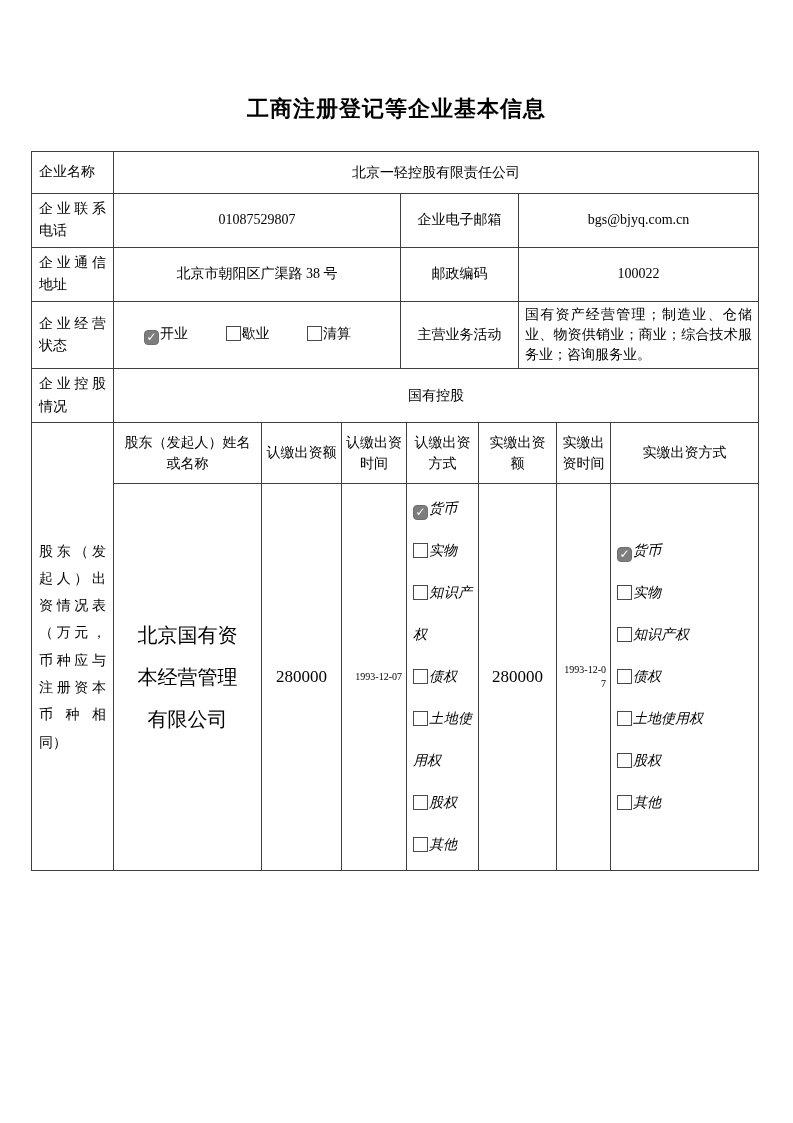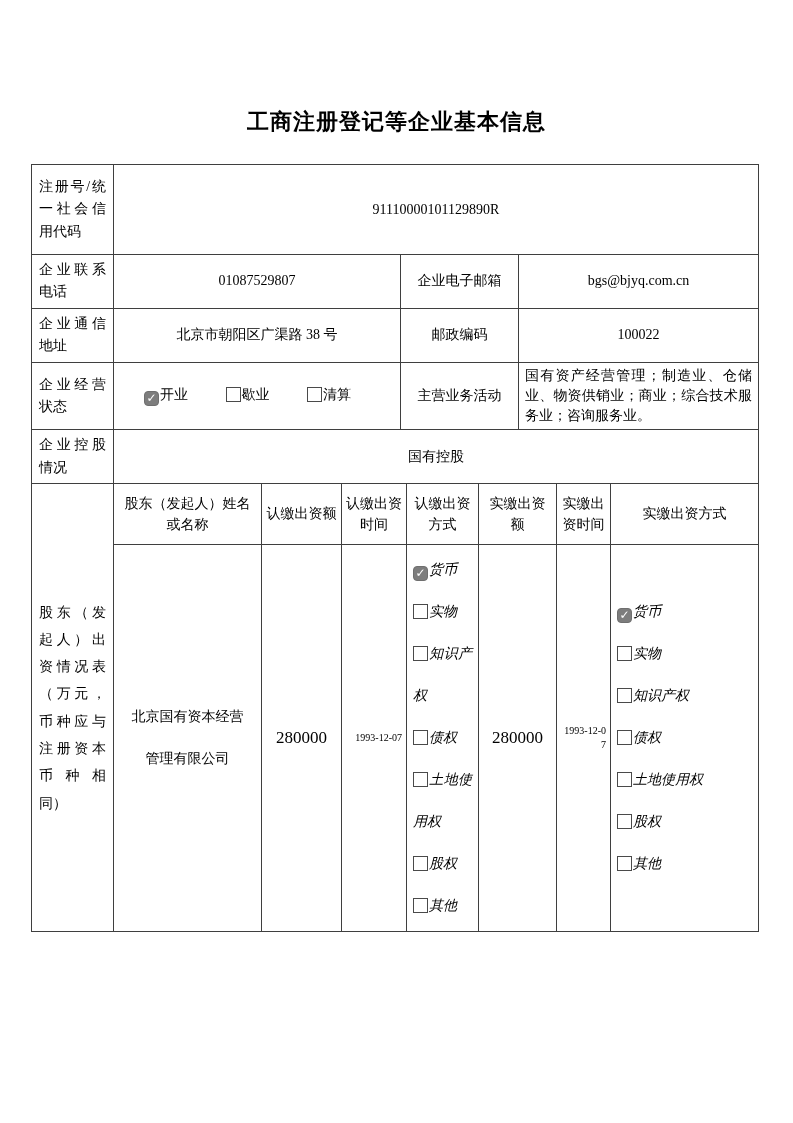--- a/index.html
+++ b/index.html
@@ -2,21 +2,21 @@
 <html lang="zh"><head>
 <meta charset="utf-8">
 <style>
   html,body{margin:0;padding:0;background:#ffffff;}
   body{
     width:793px;height:1123px;
     font-family:"Liberation Serif","DejaVu Serif",serif;
     color:#000;
     position:relative;
   }
-  .page{padding:17px 31px;}
+  .page{padding:4px 31px;}
   .doc-title{
     text-align:center;
     font-family:"Liberation Sans","DejaVu Sans",sans-serif;
     font-weight:bold;
     font-size:22px;
     margin:0;
     padding-top:90px;
     padding-bottom:27px;
     letter-spacing:1px;
   }
@@ -85,21 +85,21 @@
   
   td.sh-label{
     text-align:justify;
     text-justify:inter-character;
     padding:4px 7px;
     line-height:1.95;
     font-size:14px;
   }
   td.sh-name{
     text-align:center;
-    font-size:14px;
+    font-size:20px;
     line-height:42px;
     padding:0 17px;
   }
   td.amount{text-align:center;font-size:17px;}
   td.date{
     font-size:10px;
     text-align:right;
     padding:2px 4px 2px 6px;
     word-break:break-all;
     line-height:1.4;
@@ -123,23 +123,23 @@
   <h1 class="doc-title">工商注册登记等企业基本信息</h1>
 
   <table class="tbl-top">
     <colgroup>
       <col style="width:82px">
         <col style="width:287px">
         <col style="width:118px">
         <col style="width:240px">
     </colgroup>
     <tbody>
-    <tr style="height:90px;">
-      <td class="lbl">注册号/统一社会信用代码</td>
-      <td class="val" colspan="3">91110000101129890R</td>
+        <tr style="height:42px;">
+      <td class="lbl">企业名称</td>
+      <td class="val" colspan="3">北京一轻控股有限责任公司</td>
     </tr>
     <tr style="height:53px;">
       <td class="lbl">企业联系电话</td>
       <td class="val">01087529807</td>
       <td class="lbl2">企业电子邮箱</td>
       <td class="val">bgs@bjyq.com.cn</td>
     </tr>
     <tr style="height:45px;margin-left:12px;">
       <td class="lbl">企业通信地址</td>
       <td class="val">北京市朝阳区广渠路 38 号</td>

